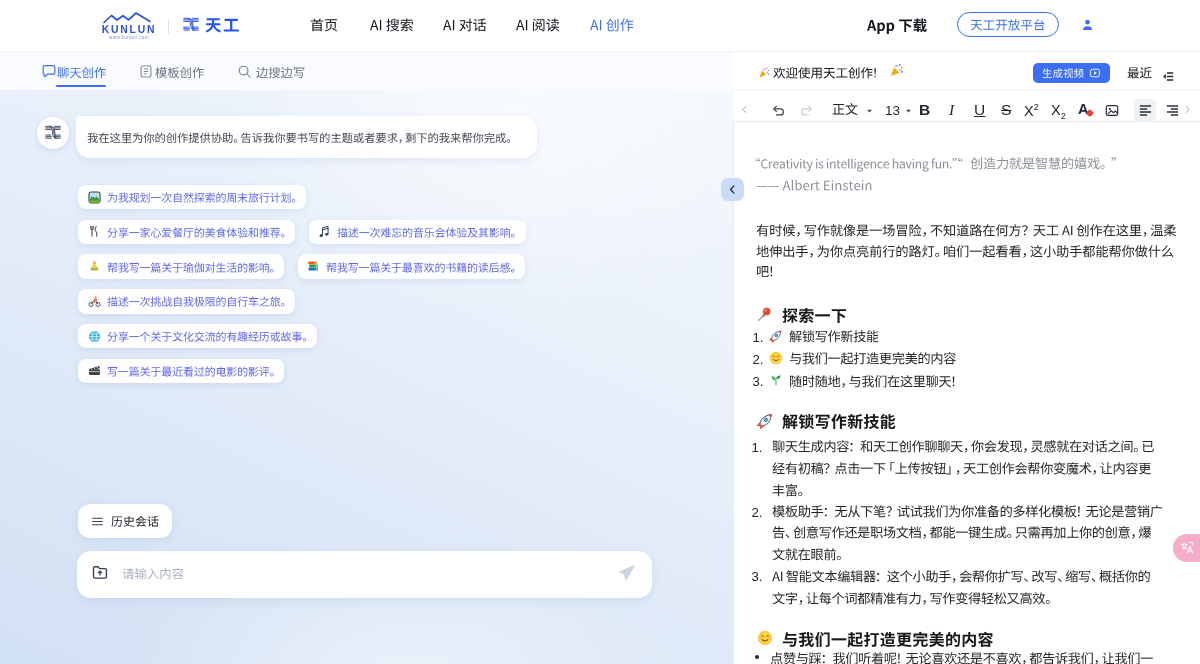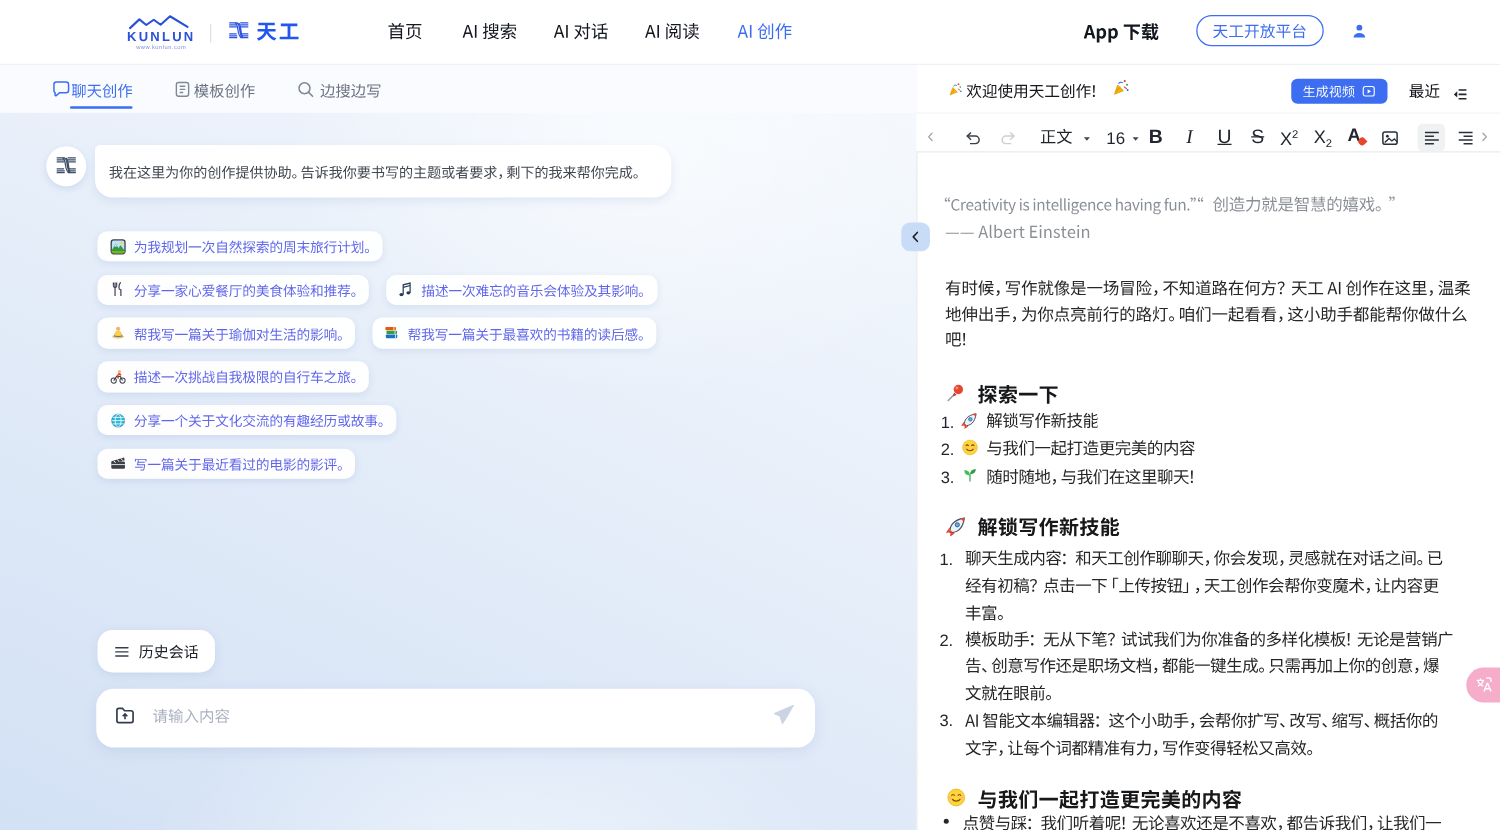--- a/index.html
+++ b/index.html
@@ -569,21 +569,21 @@
         <g fill="#1f232b" transform="translate(0,15.08) scale(0.01300,-0.01300)">
           <use href="#g141" x="0"></use>
           <use href="#g114" x="1000"></use>
         </g>
       </svg></div>
     <div class="tl" style="left:864.5px;top:106.5px;width:9px;height:8px">
       <svg style="" width="9" height="8" viewBox="0 0 20 20" fill="none">
         <path d="M4 7 L10 14 L16 7 Z" fill="#40454d"></path>
       </svg>
     </div>
-    <div class="abs tbtxt" style="left:885px;top:102.5px;font-size:13.5px;color:#1f232b">16</div>
+    <div class="abs tbtxt" style="left:885px;top:102.5px;font-size:13.5px;color:#1f232b">13</div>
     <div class="tl" style="left:903.5px;top:106.5px;width:9px;height:8px">
       <svg style="" width="9" height="8" viewBox="0 0 20 20" fill="none">
         <path d="M4 7 L10 14 L16 7 Z" fill="#40454d"></path>
       </svg>
     </div>
     <div class="abs tbtxt" style="left:919px;top:101px;font-weight:bold;font-size:15.5px">B</div>
     <div class="abs tbtxt" style="left:949px;top:101px;font-style:italic;font-size:15.5px;font-family:Liberation Serif,serif">I</div>
     <div class="abs tbtxt" style="left:974px;top:101px;text-decoration:underline;font-size:15.5px">U</div>
     <div class="abs tbtxt" style="left:1001px;top:101px;text-decoration:line-through;font-size:15.5px">S</div>
     <div class="abs tbtxt" style="left:1024px;top:102px;font-size:14.5px">X<sup style="font-size:9px">2</sup></div>

